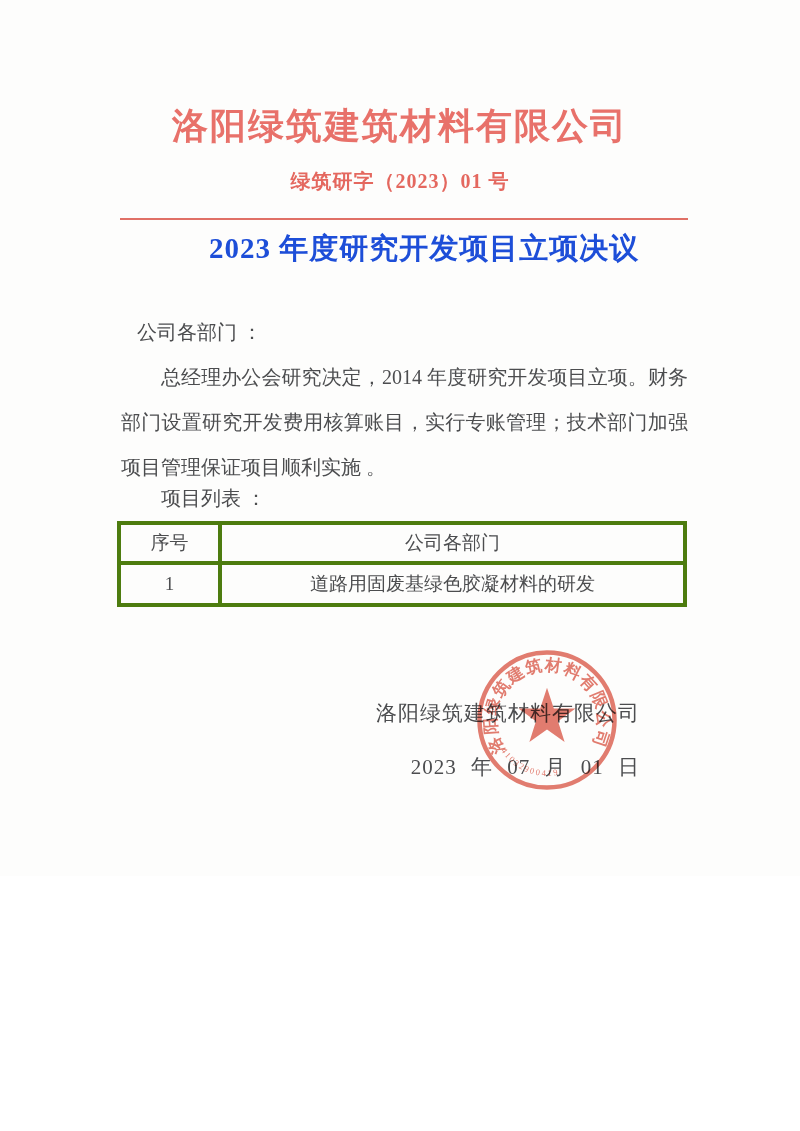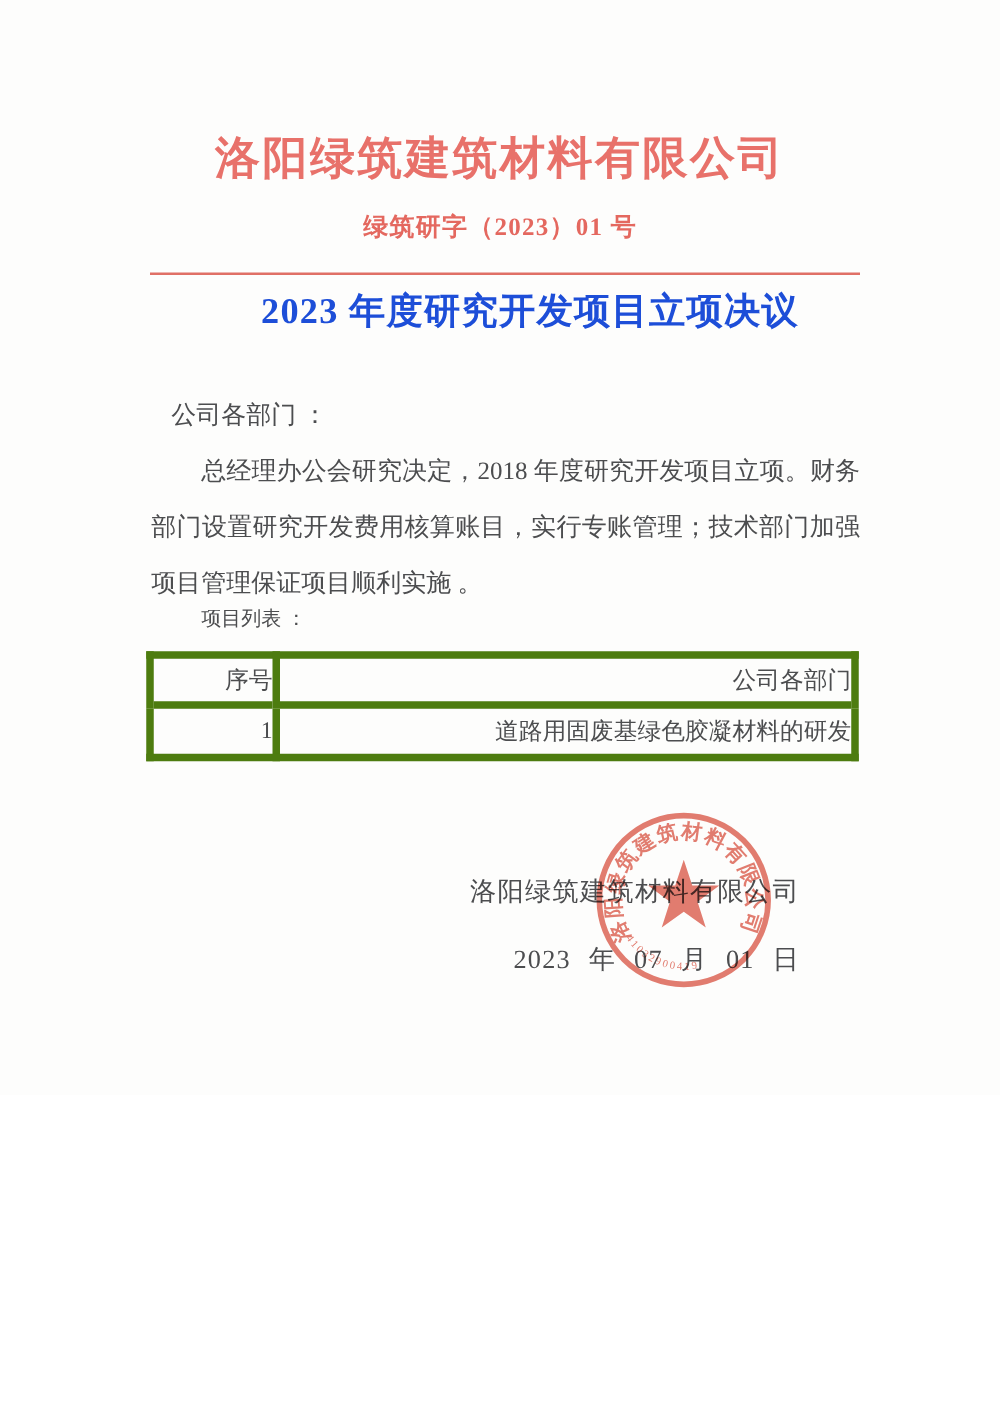--- a/index.html
+++ b/index.html
@@ -41,31 +41,31 @@
   }
   .salutation { display:block;margin-left:16px; }
   .paragraph {
     display:block;
     text-indent:2em;
     text-align:justify;
     text-justify:inter-ideograph;
   }
   .list-label {
     position:absolute; top:485px; left:161px;
-    font-size:16px; color:#4c4d4f;
+    font-size:20px; color:#4c4d4f;
   }
   .project-table {
     position:absolute; top:521px; left:117px;
     width:570px;
     border-collapse:collapse;
     font-size:19px; color:#4c4d4f;
   }
   .project-table td {
-    border:6px solid #4d7c0f;
-    text-align:right; vertical-align:middle;
+    border:4px solid #4d7c0f;
+    text-align:center; vertical-align:middle;
   }
   .project-table .head-row td { height:40px; border-bottom-width:1.5px; }
   .project-table .data-row td { height:42px; }
   .project-table .col-index { width:101px; }
   .signature {
     position:absolute; top:699px; right:160px;
     text-align:right;
     font-size:21px; color:#4c4d4f;
   }
   .signature .sign-company { letter-spacing:1px; }
@@ -92,21 +92,21 @@
   <div class="company-head">洛阳绿筑建筑材料有限公司</div>
 
   <div class="doc-number">绿筑研字（2023）01 号</div>
 
   <div class="red-rule"></div>
 
   <div class="doc-title">2023 年度研究开发项目立项决议</div>
 
   <div class="body-block">
     <span class="salutation">公司各部门 ：</span>
-    <span class="paragraph">总经理办公会研究决定，2018 年度研究开发项目立项。财务部门设置研究开发费用核算账目，实行专账管理；技术部门加强项目管理保证项目顺利实施 。</span>
+    <span class="paragraph">总经理办公会研究决定，2014 年度研究开发项目立项。财务部门设置研究开发费用核算账目，实行专账管理；技术部门加强项目管理保证项目顺利实施 。</span>
   </div>
 
   <div class="list-label">项目列表 ：</div>
 
   <table class="project-table">
     <tbody>
       <tr class="head-row">
         <td class="col-index">序号</td>
         <td>公司各部门</td>
       </tr>

